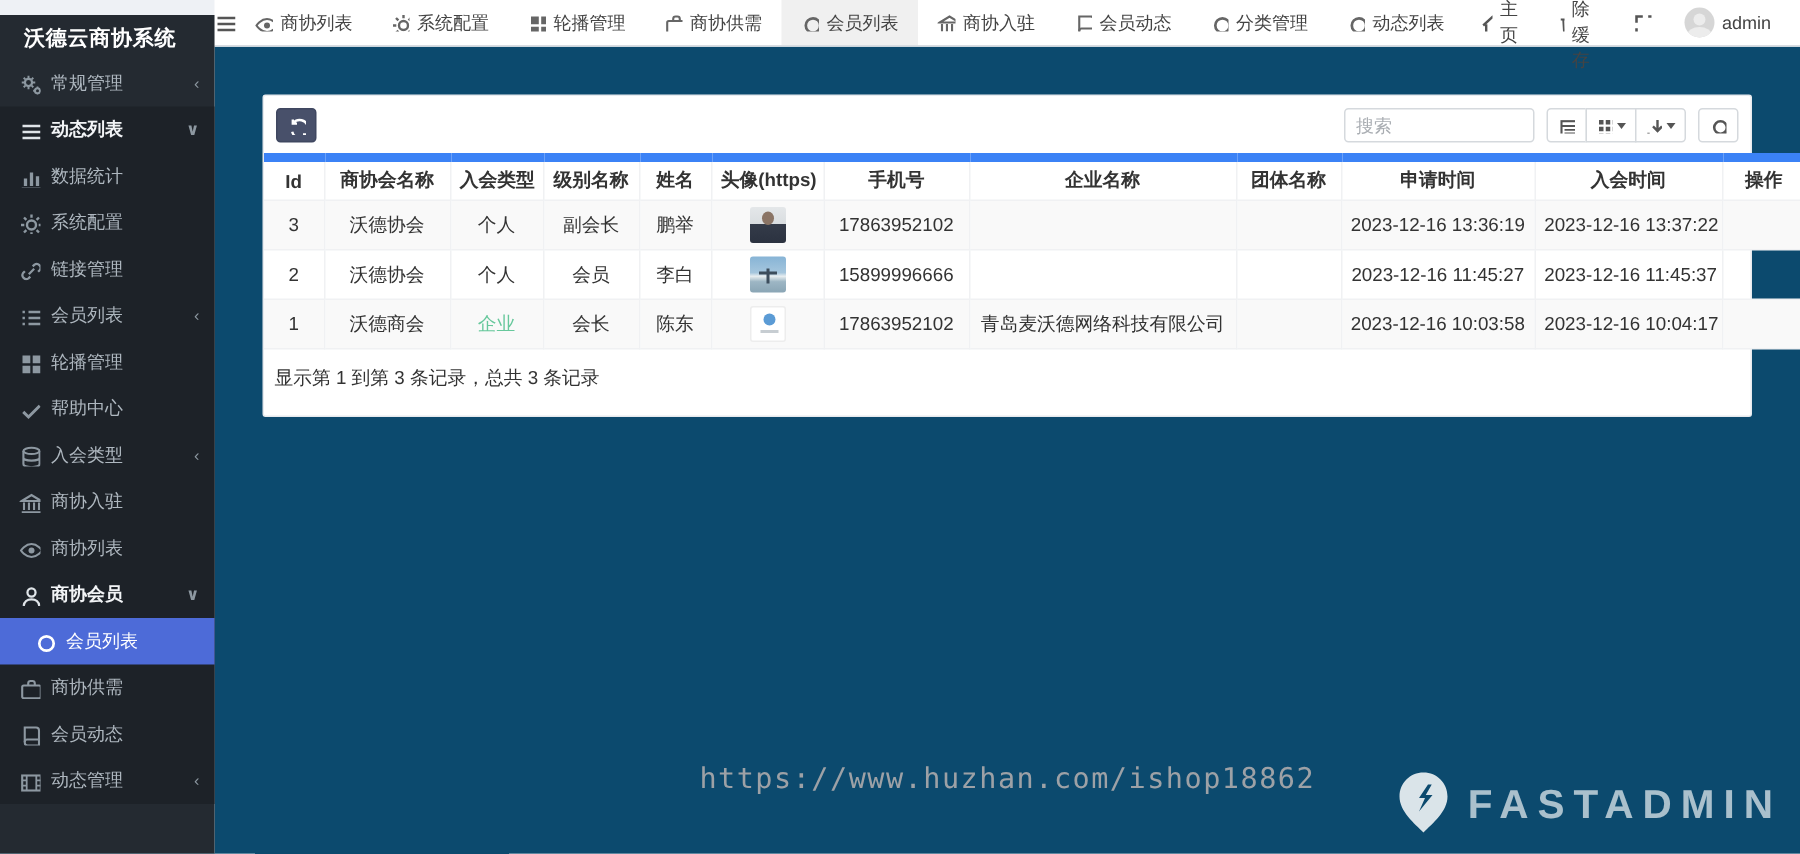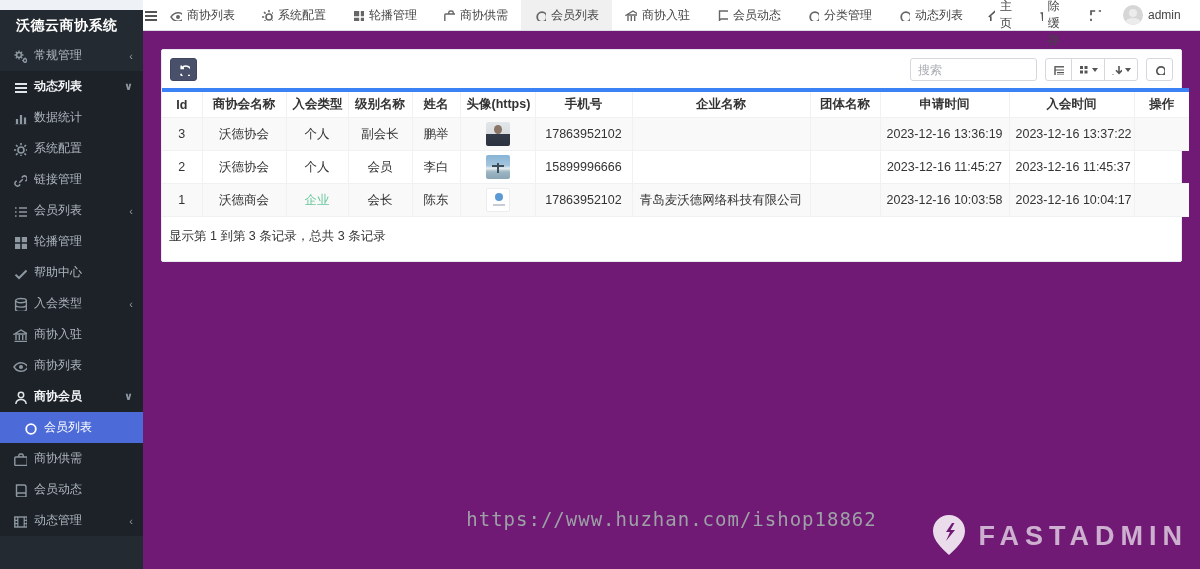--- a/index.html
+++ b/index.html
@@ -27,42 +27,42 @@
   .tab .ic { width:12px; height:12px; color:#666; }
   .tab.active { background:#f0f0f0; }
   .top-right { margin-left:auto; display:flex; align-items:center; gap:0; padding-right:10px; }
   .top-link { display:flex; align-items:center; gap:5px; padding:0 11px; font-size:12px; color:#444; cursor:pointer; height:100%; }
   .top-link .ic { width:12px; height:12px; color:#555; }
   .avatar-badge { width:20px; height:20px; border-radius:50%; background:#d6d6d6; position:relative; overflow:hidden; flex:0 0 auto; }
   .avatar-badge::before { content:""; position:absolute; left:6px; top:4px; width:8px; height:8px; border-radius:50%; background:#ececec; }
   .avatar-badge::after { content:""; position:absolute; left:2px; top:13px; width:16px; height:10px; border-radius:50%; background:#ececec; }
 
   
-  .content { position:absolute; left:143px; top:31px; right:0; bottom:0; background:#701a75; padding:18px; }
+  .content { position:absolute; left:143px; top:31px; right:0; bottom:0; background:#0c4a6e; padding:32px; }
   .panel { background:#fff; border:1px solid #e7eaee; border-radius:2px; }
   .toolbar { display:flex; align-items:center; padding:8px 8px 7px 8px; }
   .btn-refresh { width:27px; height:23px; background:#48506a; border:1px solid #3f4760; border-radius:3px; color:#fff; display:flex; align-items:center; justify-content:center; cursor:pointer; }
   .btn-refresh .ic { width:12px; height:12px; }
   .toolbar-right { margin-left:auto; display:flex; align-items:center; }
   .search-input { width:127px; height:23px; border:1px solid #d5d9dd; border-radius:3px; padding:0 7px; font-size:12px; color:#333; outline:none; font-family:inherit; }
   .search-input::placeholder { color:#a9adb2; }
   .btn-group { display:flex; margin-left:8px; }
   .tbtn { height:23px; min-width:27px; padding:0 6px; background:#fff; border:1px solid #d5d9dd; display:flex; align-items:center; justify-content:center; gap:3px; color:#555; cursor:pointer; }
   .tbtn .ic { width:11px; height:11px; }
   .btn-group .tbtn + .tbtn { margin-left:-1px; }
   .btn-group .tbtn:first-child { border-radius:3px 0 0 3px; }
   .btn-group .tbtn:last-child { border-radius:0 3px 3px 0; }
   .tbtn.single { border-radius:3px; margin-left:8px; }
   .caret { width:0; height:0; border-left:3.5px solid transparent; border-right:3.5px solid transparent; border-top:4px solid #555; }
 
   
   table { width:100%; border-collapse:collapse; table-layout:fixed; }
   th,td { border:1px solid #f0f1f3; border-left:none; text-align:center; font-size:12.5px; padding:4px 6px; overflow:hidden; white-space:nowrap; }
   th:last-child, td:last-child { border-right:none; }
-  thead th { font-weight:bold; color:#333; height:27px; border-top:4px solid #3b82f6; background:#fff; }
+  thead th { font-weight:bold; color:#333; height:27px; border-top:6px solid #3b82f6; background:#fff; }
   tbody td { height:32px; color:#333; }
   tbody tr:nth-child(odd) { background:#f9f9f9; }
   .txt-green { color:#67c89c; }
   .avatar { width:24px; height:24px; margin:0 auto; border-radius:2px; position:relative; overflow:hidden; cursor:pointer; }
   .avatar-portrait { background:linear-gradient(180deg,#e4e7e9 0%,#d9dde0 48%,#343b49 48%,#2b3240 100%); }
   .avatar-portrait::before { content:""; position:absolute; left:8px; top:3px; width:8px; height:9px; border-radius:50%; background:#8a7465; }
   .avatar-beach { background:linear-gradient(180deg,#87b4d6 0%,#a5c6dd 45%,#e8eef0 55%,#9db6c4 70%,#8aa5b5 100%); }
   .avatar-beach::before { content:""; position:absolute; left:11px; top:8px; width:2px; height:10px; background:#3c4d5c; }
   .avatar-beach::after { content:""; position:absolute; left:6px; top:10px; width:12px; height:2px; background:#3c4d5c; }
   .avatar-logo { background:#fff; border:1px solid #ededed; }

